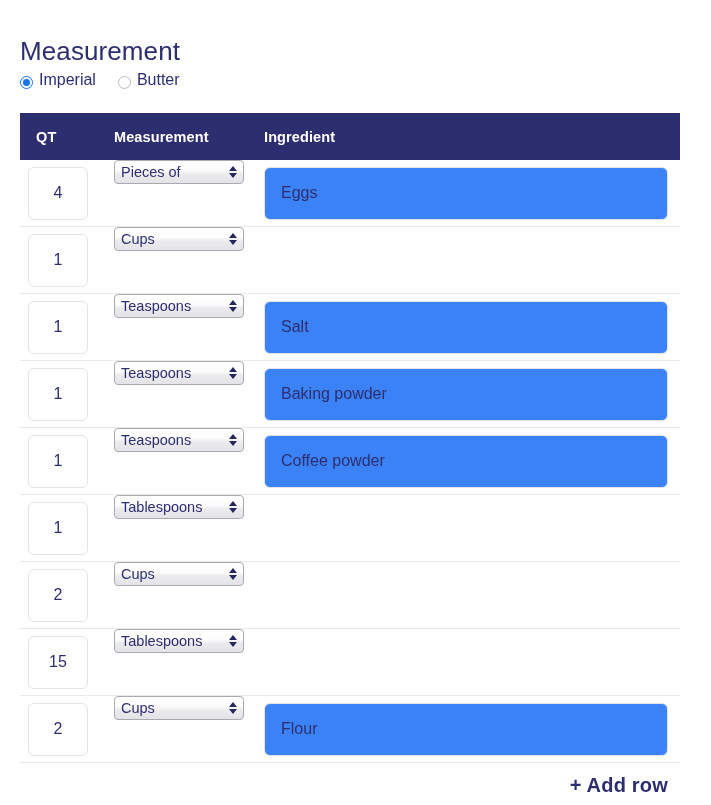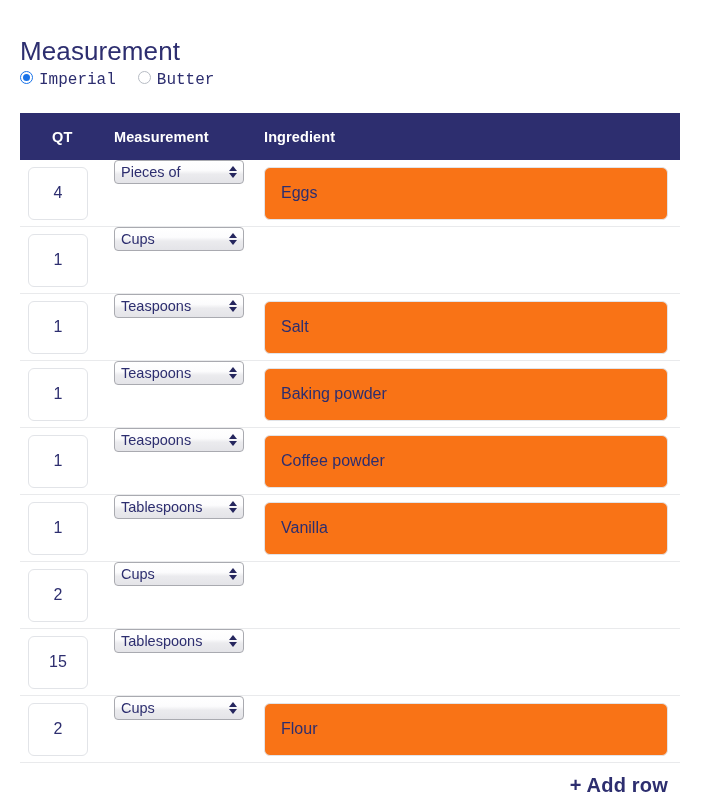--- a/index.html
+++ b/index.html
@@ -24,21 +24,21 @@
   }
 
   
   .units {
     position: absolute;
     left: 20px; top: 69px;
     display: flex;
     align-items: center;
     height: 22px;
   }
-  .radio-group { display: flex; align-items: flex-start; font-family: Liberation Mono, monospace; }
+  .radio-group { display: flex; align-items: flex-end; }
   .radio-group + .radio-group { margin-left: 22px; }
   .radio {
     width: 13px; height: 13px;
     border-radius: 50%;
     border: 1px solid #b7bcc4;
     background: #ffffff;
     display: inline-block;
     position: relative;
     flex: 0 0 auto;
   }
@@ -73,21 +73,21 @@
     background: #2d2e6f;
     display: flex;
     align-items: center;
   }
   .th {
     font-size: 14.5px;
     font-weight: bold;
     color: #ffffff;
     letter-spacing: 0.1px;
   }
-  .col-qt   { width: 94px; padding-left: 32px; }
+  .col-qt   { width: 94px; padding-left: 16px; }
   .col-meas { width: 150px; }
   .col-ing  { flex: 1 1 auto; }
 
   .row {
     height: 67px;
     display: flex;
     align-items: center;
     border-bottom: 1px solid #e9eaec;
     position: relative;
   }
@@ -151,21 +151,21 @@
     border-left: 4.5px solid transparent;
     border-right: 4.5px solid transparent;
     border-top: 5px solid #25265e;
   }
 
   .ing-input {
     width: 100%;
     height: 53px;
     border: 1px solid #e2e4e8;
     border-radius: 6px;
-    background: #f97316;
+    background: #3b82f6;
     color: #2d2e6f;
     font-size: 16px;
     font-family: "Liberation Sans", sans-serif;
     padding: 0 16px;
     outline: none;
   }
 
   
   .table-footer {
     height: 45px;
@@ -283,23 +283,20 @@
         <div class="row">
           <div class="cell-qt">
             <input type="text" class="qt-input" value="1" style="">
           </div>
           <div class="cell-meas">
             <span class="select-wrap"><select class="unit-select"><option>Pieces of</option><option>Cups</option><option>Teaspoons</option><option selected="">Tablespoons</option></select><span class="select-arrows">
                 <span class="tri-up"></span>
                 <span class="tri-down"></span>
               </span></span>
           </div>
-          <div class="cell-ing">
-            <input type="text" class="ing-input" value="Vanilla" style="">
-          </div>
         </div>
         <div class="row">
           <div class="cell-qt">
             <input type="text" class="qt-input" value="2" style="">
           </div>
           <div class="cell-meas">
             <span class="select-wrap"><select class="unit-select"><option>Pieces of</option><option selected="">Cups</option><option>Teaspoons</option><option>Tablespoons</option></select><span class="select-arrows">
                 <span class="tri-up"></span>
                 <span class="tri-down"></span>
               </span></span>

